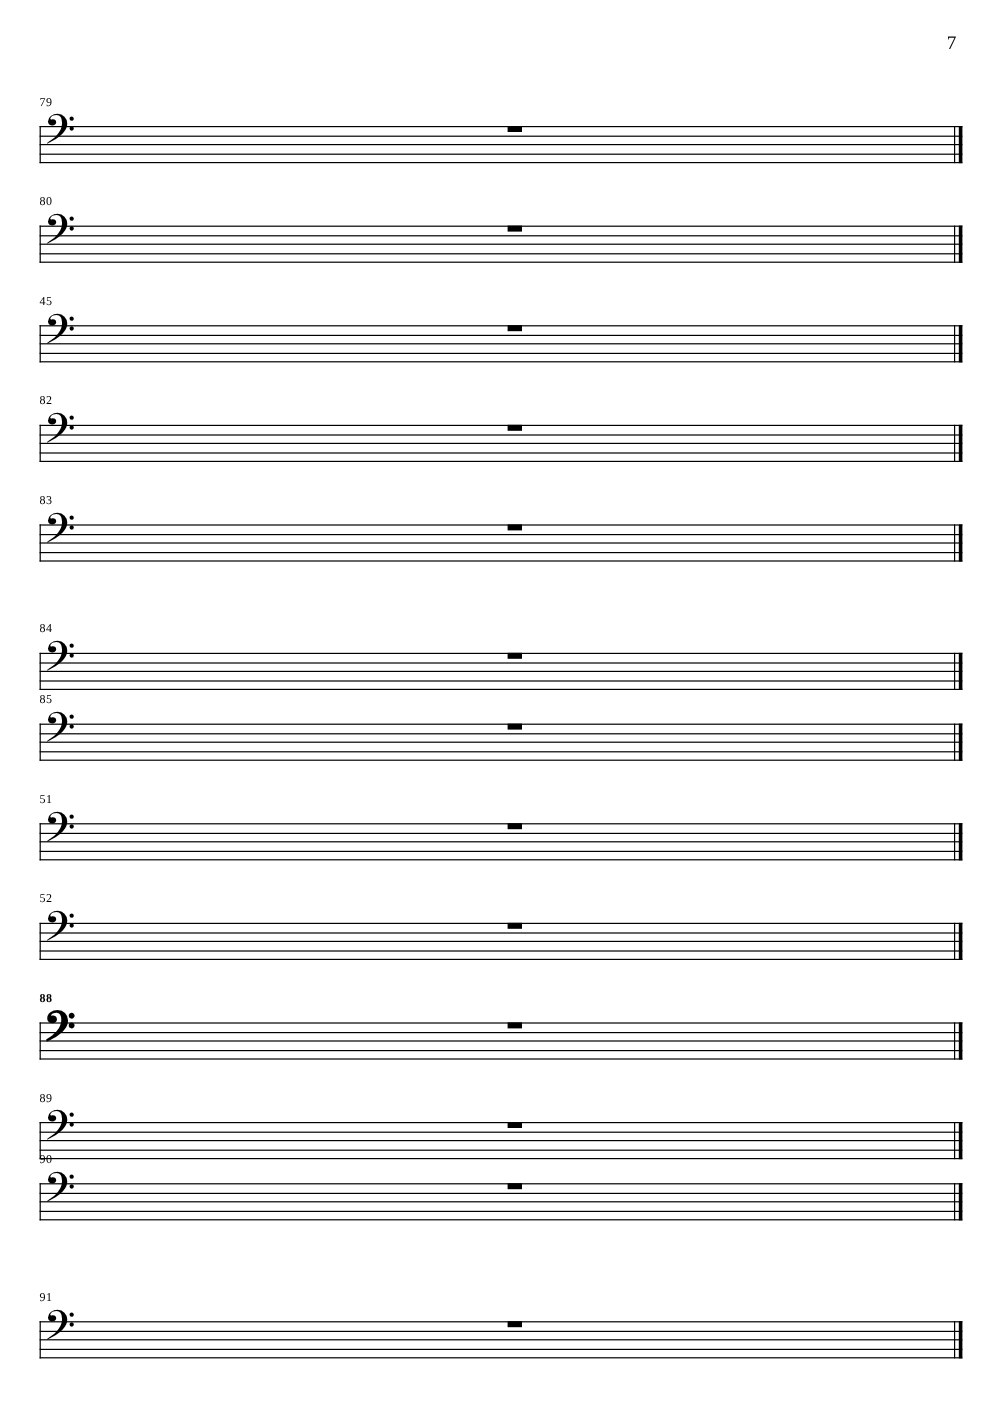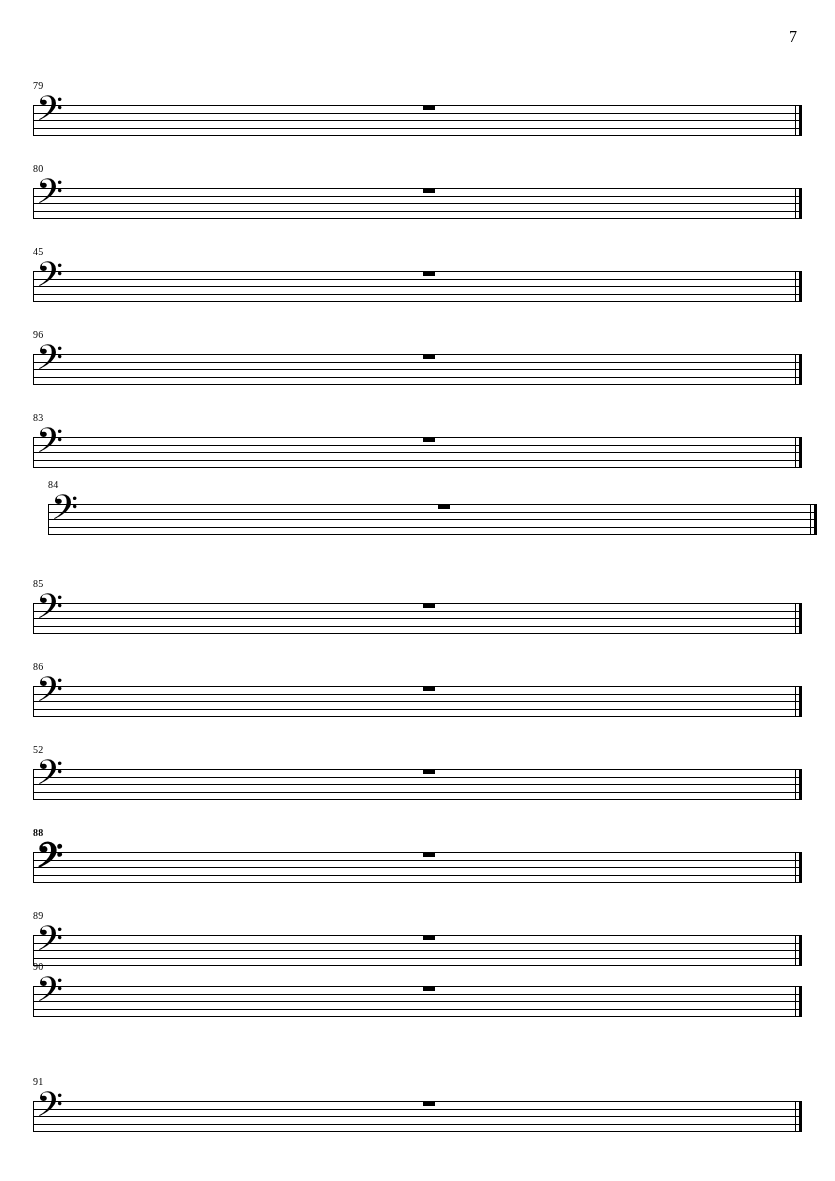--- a/index.html
+++ b/index.html
@@ -170,21 +170,21 @@
           <div class="line l4"></div>
           <div class="line l5"></div>
         </div>
         <div class="barline-start"></div>
         <div class="clef">𝄢</div>
         <div class="rest"></div>
         <div class="barline-end-thin"></div>
         <div class="barline-end-thick"></div>
       </div>
       <div class="system" style="top: 346px;">
-        <div class="measure-number">96</div>
+        <div class="measure-number">82</div>
         <div class="staff">
           <div class="line l1"></div>
           <div class="line l2"></div>
           <div class="line l3"></div>
           <div class="line l4"></div>
           <div class="line l5"></div>
         </div>
         <div class="barline-start"></div>
         <div class="clef">𝄢</div>
         <div class="rest"></div>
@@ -199,21 +199,21 @@
           <div class="line l3"></div>
           <div class="line l4"></div>
           <div class="line l5"></div>
         </div>
         <div class="barline-start"></div>
         <div class="clef">𝄢</div>
         <div class="rest"></div>
         <div class="barline-end-thin"></div>
         <div class="barline-end-thick"></div>
       </div>
-      <div class="system" style="top: 496px; margin-left: 15px;">
+      <div class="system" style="top: 536px;">
         <div class="measure-number">84</div>
         <div class="staff">
           <div class="line l1"></div>
           <div class="line l2"></div>
           <div class="line l3"></div>
           <div class="line l4"></div>
           <div class="line l5"></div>
         </div>
         <div class="barline-start"></div>
         <div class="clef">𝄢</div>
@@ -230,21 +230,21 @@
           <div class="line l4"></div>
           <div class="line l5"></div>
         </div>
         <div class="barline-start"></div>
         <div class="clef">𝄢</div>
         <div class="rest"></div>
         <div class="barline-end-thin"></div>
         <div class="barline-end-thick"></div>
       </div>
       <div class="system" style="top: 678px;">
-        <div class="measure-number">86</div>
+        <div class="measure-number">51</div>
         <div class="staff">
           <div class="line l1"></div>
           <div class="line l2"></div>
           <div class="line l3"></div>
           <div class="line l4"></div>
           <div class="line l5"></div>
         </div>
         <div class="barline-start"></div>
         <div class="clef">𝄢</div>
         <div class="rest"></div>

